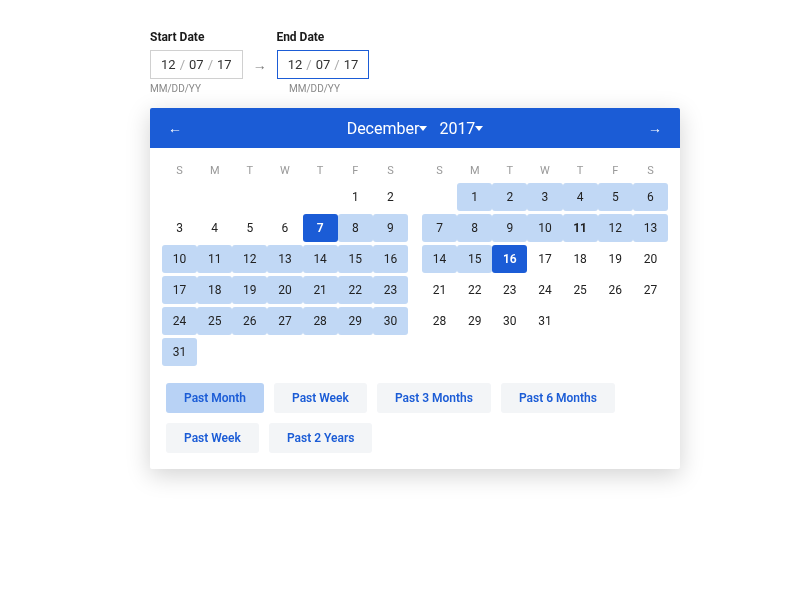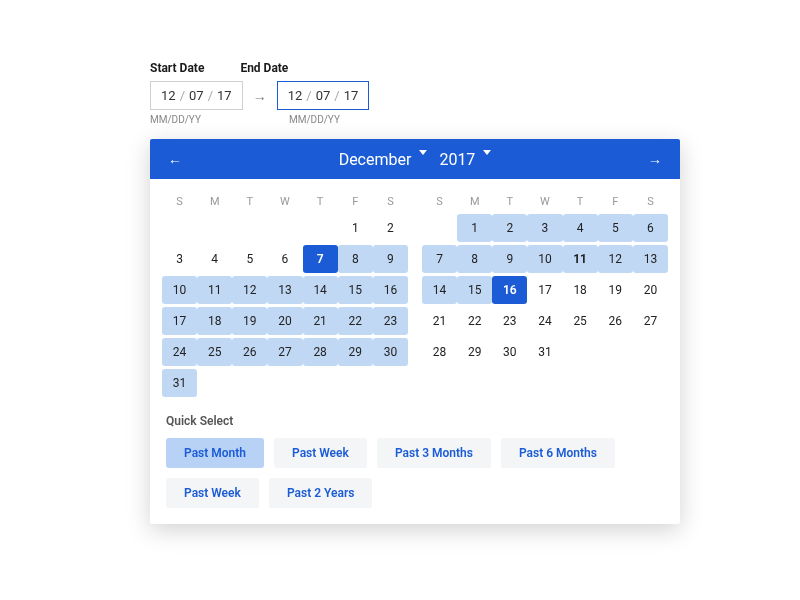--- a/index.html
+++ b/index.html
@@ -1,36 +1,36 @@
 <!DOCTYPE html>
 <html><head>
 <meta charset="utf-8">
 <style>
 * { box-sizing: border-box; margin: 0; padding: 0; font-family: -apple-system, BlinkMacSystemFont, "Segoe UI", Roboto, sans-serif; }
 body { background: #fff; padding: 30px 0 0 150px; width: 800px; height: 600px; }
 
-.labels { display: flex; gap: 36px; margin-bottom: 6px; margin-top: 31px; }
+.labels { display: flex; gap: 72px; margin-bottom: 6px; }
 .label { font-size: 12px; font-weight: 700; color: #1a1a1a; }
 
 .inputs-row { display: flex; align-items: center; gap: 10px; }
 .date-input { border: 1px solid #d0d0d0; padding: 6px 10px; font-size: 13px; color: #333; display: flex; gap: 4px; background: #fff; }
 .date-input.focus { border: 1.5px solid #1b5cd6; }
 .date-input .seg { color: #333; }
 .date-input .sep { color: #aaa; }
 .arrow-between { color: #777; font-size: 14px; }
 
 .format-labels { display: flex; gap: 44px; margin-top: 4px; }
 .format { font-size: 10px; color: #888; width: 95px; }
 
 .popover { margin-top: 14px; width: 530px; background: #fff; box-shadow: 0 6px 24px rgba(0,0,0,0.18); border-radius: 2px; overflow: hidden; }
 
 .popover-header { background: #1b5cd6; color: #fff; display: flex; align-items: center; justify-content: space-between; padding: 10px 14px; }
 .nav-arrow { cursor: pointer; font-size: 14px; padding: 2px 4px; }
 .my-pair { display: flex; gap: 12px; }
-.dropdown { display: flex; align-items: flex-start; gap: 8px; cursor: pointer; }
+.dropdown { display: flex; align-items: center; gap: 0; cursor: pointer; }
 .caret { width: 0; height: 0; border-left: 4px solid transparent; border-right: 4px solid transparent; border-top: 5px solid #fff; }
 
 .calendars { display: flex; padding: 10px 12px 6px 12px; gap: 14px; }
 .calendar { width: 246px; }
 .dow-row { display: grid; grid-template-columns: repeat(7, 1fr); text-align: center; font-size: 11px; color: #999; padding: 6px 0; }
 .week-row { display: grid; grid-template-columns: repeat(7, 1fr); margin-bottom: 3px; }
 .day { height: 28px; display: flex; align-items: center; justify-content: center; font-size: 12px; color: #222; border-radius: 3px; cursor: pointer; }
 .day.empty { visibility: hidden; }
 .day.range { background: #c1d8f5; }
 .day.selected { background: #1b5cd6; color: #fff; font-weight: 600; }
@@ -211,21 +211,20 @@
             <div class="day">31</div>
             <div class="day empty"></div>
             <div class="day empty"></div>
             <div class="day empty"></div>
           </div>
         </div>
     </div>
   </div>
 
   <div class="quick-select">
-    <div class="qs-title">Quick Select</div>
     <div class="qs-buttons" id="qs-buttons">
         <button class="qs-btn active">Past Month</button>
         <button class="qs-btn">Past Week</button>
         <button class="qs-btn">Past 3 Months</button>
         <button class="qs-btn">Past 6 Months</button>
         <button class="qs-btn">Past Week</button>
         <button class="qs-btn">Past 2 Years</button>
       </div>
   </div>
 </div>

